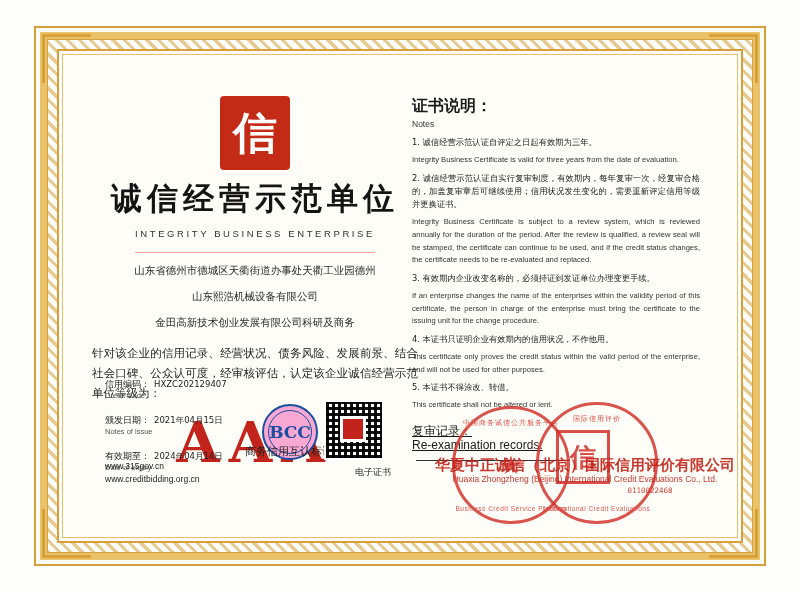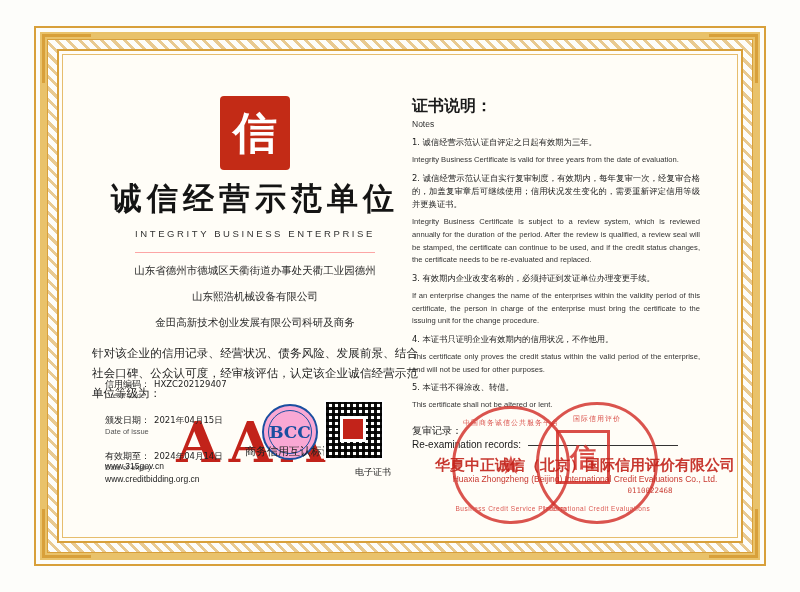--- a/index.html
+++ b/index.html
@@ -138,21 +138,21 @@
     font-family:Liberation Mono, monospace;
   }
   .right .notes-en{font-size:8.5px;margin:0 0 7px 0;color:#333;}
   .right p{
     margin:0 0 5px 0;font-size:8.3px;line-height:13.2px;color:#222;
     font-family:"DejaVu Sans", sans-serif;text-align:justify;
   }
   .right p.en{font-size:7.6px;line-height:12.6px;color:#333;
     font-family:"Liberation Sans", sans-serif;}
   .review{
-    margin-top:12px;font-size:10px;line-height:14px;
+    margin-top:12px;font-size:12px;line-height:14px;text-decoration:underline;
   }
   .review .line{
     display:inline-block;border-bottom:1px solid #333;width:150px;height:1px;
     vertical-align:middle;margin-left:4px;
   }
 
   
   .stamp{
     position:absolute;border-radius:50%;
     border:3px solid #d3302a;
@@ -219,21 +219,21 @@
     <div class="grade">AAA</div>
   </div>
 
   <div class="meta">
     <div class="meta-row">
       <span class="cn">信用编码：</span><span class="val">HXZC202129407</span>
       <div class="en">Credit Code</div>
     </div>
     <div class="meta-row">
       <span class="cn">颁发日期：</span><span class="val">2021年04月15日</span>
-      <div class="en">Date of issue</div>
+      <div class="en">Notes of issue</div>
     </div>
     <div class="meta-row">
       <span class="cn">有效期至：</span><span class="val">2024年04月14日</span>
       <div class="en">Date of expiry</div>
     </div>
   </div>
 
   <div class="footer-left">
     <div>www.315gov.cn</div>
     <div>www.creditbidding.org.cn</div>

